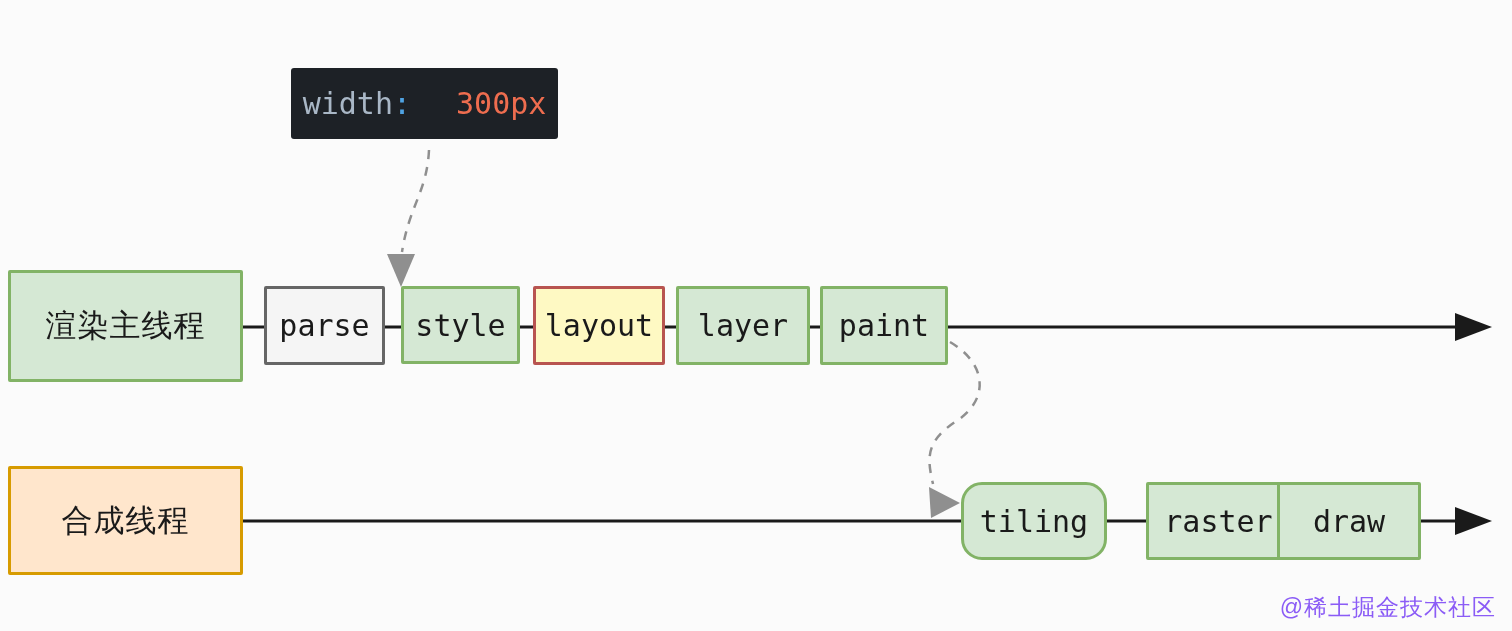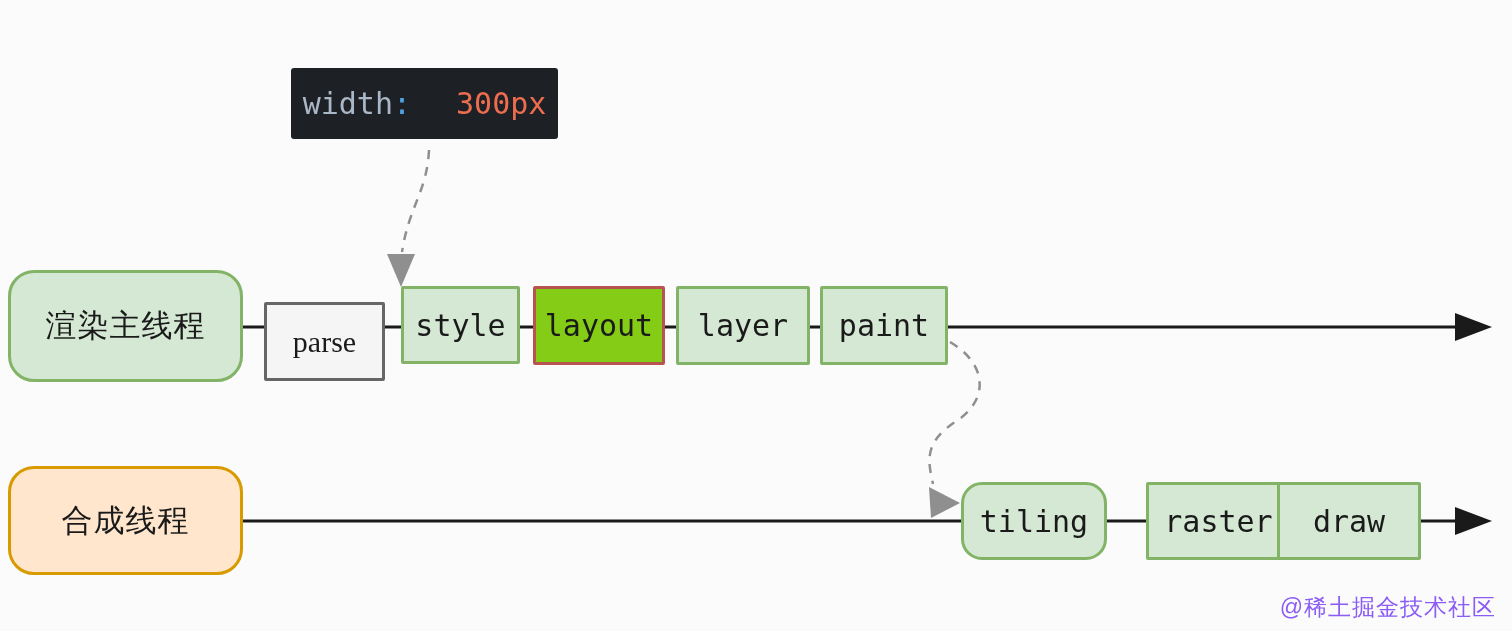--- a/index.html
+++ b/index.html
@@ -28,29 +28,28 @@
     justify-content: center;
     z-index: 2;
     border-radius: 2px;
     color: #1a1a1a;
   }
   .box.thread {
     font-family: "Liberation Sans", sans-serif;
     font-size: 31px;
     font-weight: 500;
     letter-spacing: 1px;
-    border-radius: 26px;
   }
   .box.stage {
     font-family: "DejaVu Sans Mono", "Liberation Mono", monospace;
     font-size: 30px;
     font-weight: 500;
   }
   .box.green  { background: #d5e8d4; border: 3px solid #82b366; }
-  .box.red    { background: #84cc16; border: 3px solid #b85450; align-items: center; }
+  .box.red    { background: #fef9c3; border: 3px solid #b85450; align-items: center; }
   .box.orange { background: #ffe6cc; border: 3px solid #d79b00; }
   .box.gray   { background: #f5f5f5; border: 3px solid #666666; }
 
   .tooltip {
     position: absolute;
     left: 291px; top: 68px;
     width: 267px; height: 71px;
     box-sizing: border-box;
     background: #1d2126;
     border-radius: 3px;
@@ -98,21 +97,21 @@
   <div class="tooltip">
     <span class="prop">width</span>
       <span class="colon">:</span>
       <span class="val">300px</span>
   </div>
 
   <div class="box thread green" style="left:8px; top:270px; width:235px; height:112px;">
     <span>渲染主线程</span>
   </div>
 
-  <div class="box stage gray" style="left:264px; top:302px; width:121px; height:79px;font-family:Liberation Serif, serif;">
+  <div class="box stage gray" style="left:264px; top:286px; width:121px; height:79px;">
     <span>parse</span>
   </div>
 
   <div class="box stage green" style="left:401px; top:286px; width:119px; height:78px;">
     <span>style</span>
   </div>
 
   <div class="box stage red" style="left:533px; top:286px; width:132px; height:79px;">
     <span>layout</span>
   </div>

